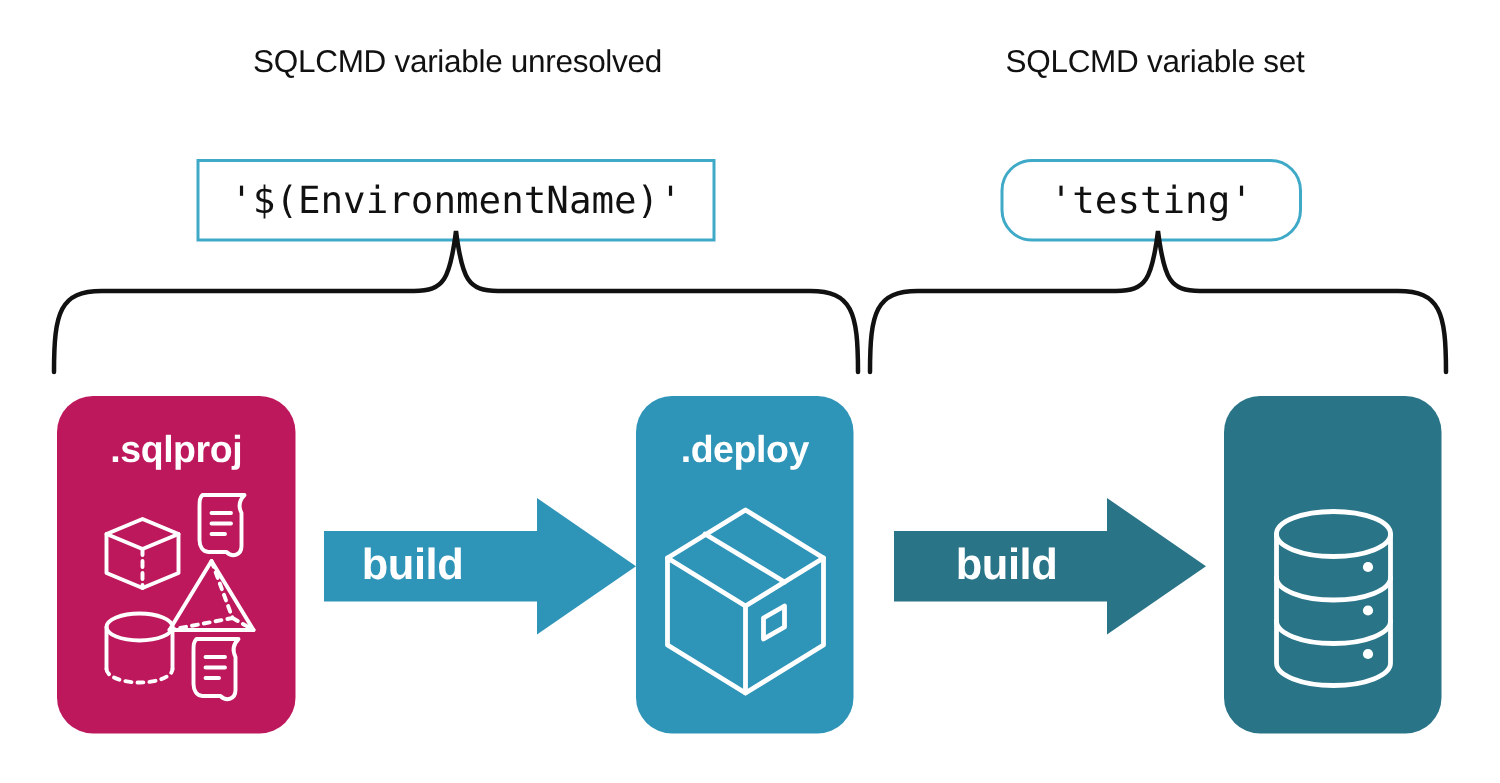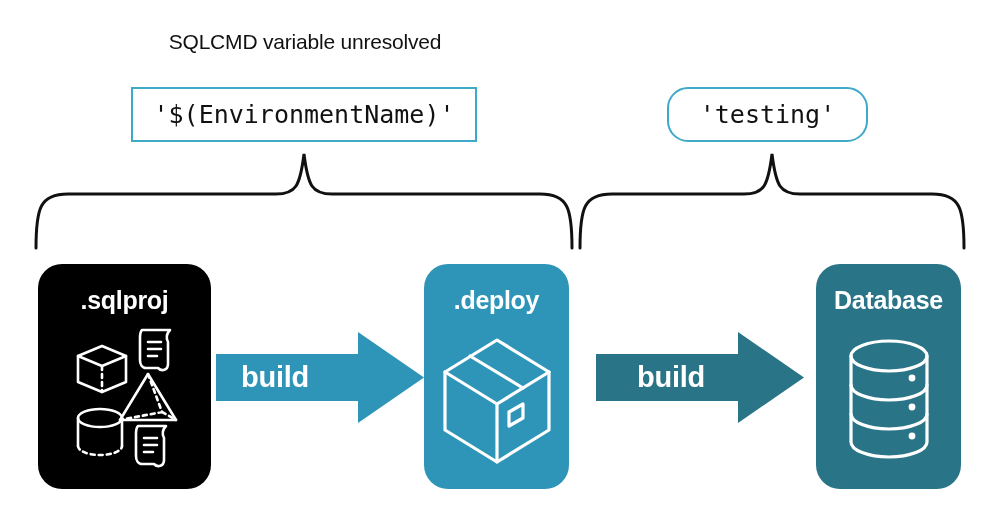--- a/index.html
+++ b/index.html
@@ -11,56 +11,57 @@
   .toplabel{position:absolute;font-weight:normal;font-size:21px;color:#111111;
             letter-spacing:-0.2px;white-space:nowrap;text-align:center;}
   #label-unresolved{left:0;top:30px;width:610px;}
   #label-set{left:610px;top:30px;width:320px;}
 
   
   .codebox{position:absolute;background:#ffffff;border:2px solid #3FA9C8;
            box-sizing:border-box;display:flex;align-items:center;
            justify-content:center;
            font-family:"DejaVu Sans Mono","Liberation Mono",monospace;
-           font-size:25px;color:#111111;letter-spacing:0px;}
+           font-size:25px;color:#111111;letter-spacing:0px;margin-top:19px;}
   #code-unresolved{left:131px;top:87px;width:346px;height:55px;}
   #code-set{left:667px;top:87px;width:201px;height:55px;border-radius:21px;}
 
   
   .brace{position:absolute;top:150px;height:100px;}
   #brace-left{left:28px;width:552px;}
   #brace-right{left:572px;width:400px;}
 
   
   .panel{position:absolute;border-radius:24px;box-sizing:border-box;}
   .panel-title{position:absolute;left:0;right:0;top:22px;text-align:center;
                font-weight:bold;font-size:25px;color:#ffffff;
                letter-spacing:-0.3px;}
   .panel-art{position:absolute;left:0;right:0;top:52px;bottom:6px;
              display:flex;align-items:center;justify-content:center;}
-  #panel-sqlproj{left:38px;top:264px;width:173px;height:225px;background:#000000;}
+  #panel-sqlproj{left:38px;top:264px;width:159px;height:225px;background:#be185d;}
   #panel-dacpac{left:424px;top:264px;width:145px;height:225px;background:#2E95B8;}
   #panel-database{left:816px;top:264px;width:145px;height:225px;background:#2A7488;}
 
   
   .arrowwrap{position:absolute;}
   #arrow-build{left:200px;top:330px;width:210px;height:95px;padding-left:16px;}
   #arrow-deploy{left:596px;top:330px;width:210px;height:95px;}
   .arrow-label{position:absolute;top:0;height:95px;left:0;width:150px;
                display:flex;align-items:center;justify-content:center;
                font-weight:bold;font-size:29px;color:#ffffff;
                letter-spacing:-0.3px;pointer-events:none;}
 </style>
 </head>
 <body>
 
 <div id="stage">
 
   <div class="toplabel" id="label-unresolved">SQLCMD variable unresolved</div>
 
+  <div class="toplabel" id="label-set">SQLCMD variable set</div>
 
   <div class="codebox" id="code-unresolved">'$(EnvironmentName)'</div>
 
   <div class="codebox" id="code-set">'testing'</div>
 
   <svg class="brace" id="brace-left" viewBox="0 0 552 100" preserveAspectRatio="none">
     <path d="M 8,98 C 8,58 12,44 40,44 L 248,44 C 268,44 272,36 276,4
              C 280,36 284,44 304,44 L 512,44 C 540,44 544,58 544,98" fill="none" stroke="#111111" stroke-width="3" stroke-linecap="round" vector-effect="non-scaling-stroke"></path>
   </svg>
 
@@ -117,21 +118,20 @@
         <path d="M 60,10 L 112,42 L 112,100 L 60,132 L 8,100 L 8,42 Z"></path>
         <path d="M 8,42 L 60,74 L 112,42"></path>
         <path d="M 60,74 L 60,132"></path>
         <path d="M 33,26 L 86,58"></path>
         <path d="M 72,82 L 86,74 L 86,88 L 72,96 Z"></path>
       </svg>
     </div>
   </div>
 
   <div class="panel" id="panel-database">
-    <div class="panel-title">Database</div>
     <div class="panel-art">
       <svg width="110" height="140" viewBox="0 0 110 140" fill="none" stroke="#ffffff" stroke-width="3.2" stroke-linejoin="round" stroke-linecap="round">
         <ellipse cx="55" cy="26" rx="38" ry="15"></ellipse>
         <path d="M 17,26 L 17,112 A 38,15 0 0 0 93,112 L 93,26"></path>
         <path d="M 17,55 A 38,15 0 0 0 93,55"></path>
         <path d="M 17,84 A 38,15 0 0 0 93,84"></path>
         <circle cx="78" cy="48" r="3.4" fill="#ffffff" stroke="none"></circle>
         <circle cx="78" cy="77" r="3.4" fill="#ffffff" stroke="none"></circle>
         <circle cx="78" cy="106" r="3.4" fill="#ffffff" stroke="none"></circle>
       </svg>

